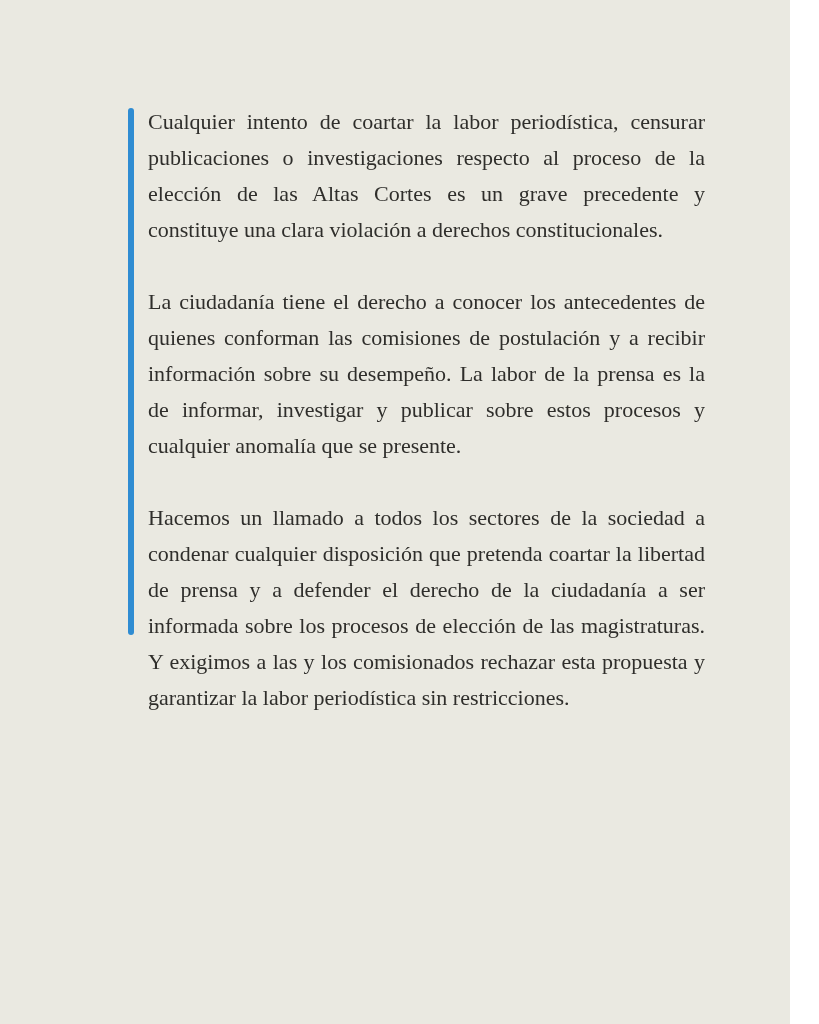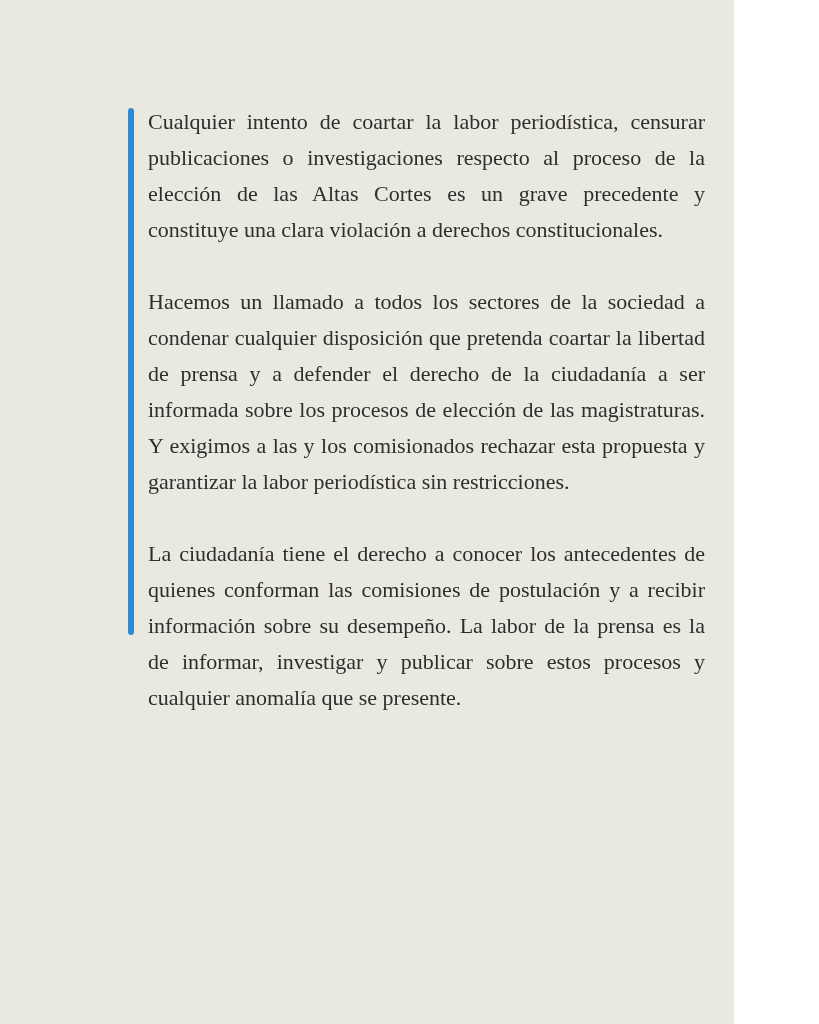--- a/index.html
+++ b/index.html
@@ -1,21 +1,21 @@
 <!DOCTYPE html>
 <html style="--bg: #EAE9E1; --accent: #2F8CD2; --fg: #2F2E2B;"><head>
 <meta charset="utf-8">
 <style>
   html, body {
     margin: 0;
     padding: 0;
   }
   .page {
     position: relative;
-    width: 734px;
+    width: 790px;
     height: 1024px;
     background: var(--bg, #EAE9E1);
     overflow: hidden;
     font-family: "Liberation Serif", "DejaVu Serif", serif;
   }
   .accent-bar {
     position: absolute;
     left: 128px;
     top: 108px;
     width: 6px;
@@ -40,16 +40,16 @@
     margin-bottom: 0;
   }
 </style>
 </head>
 <body>
 
 <div class="page">
   <div class="accent-bar"></div>
   <div class="statement">
     <p>Cualquier intento de coartar la labor periodística, censurar publicaciones o investigaciones respecto al proceso de la elección de las Altas Cortes es un grave precedente y constituye una clara violación a derechos constitucionales.</p>
+    <p>La ciudadanía tiene el derecho a conocer los antecedentes de quienes conforman las comisiones de postulación y a recibir información sobre su desempeño. La labor de la prensa es la de informar, investigar y publicar sobre estos procesos y cualquier anomalía que se presente.</p>
     <p>Hacemos un llamado a todos los sectores de la sociedad a condenar cualquier disposición que pretenda coartar la libertad de prensa y a defender el derecho de la ciudadanía a ser informada sobre los procesos de elección de las magistraturas. Y exigimos a las y los comisionados rechazar esta propuesta y garantizar la labor periodística sin restricciones.</p>
-    <p>La ciudadanía tiene el derecho a conocer los antecedentes de quienes conforman las comisiones de postulación y a recibir información sobre su desempeño. La labor de la prensa es la de informar, investigar y publicar sobre estos procesos y cualquier anomalía que se presente.</p>
   </div>
 </div>
 
 </body></html>

